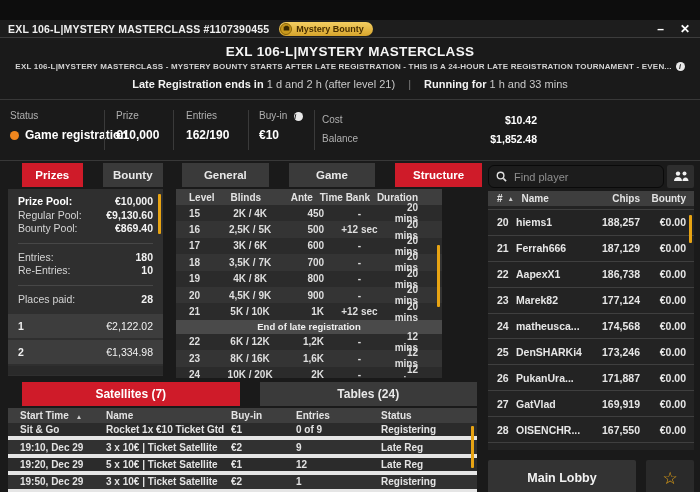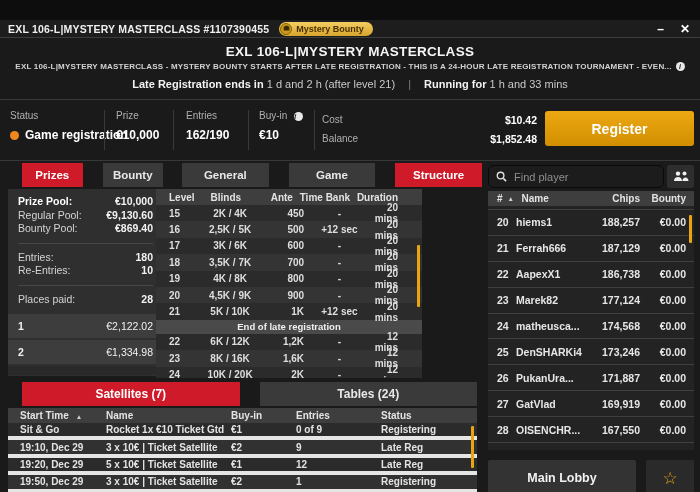--- a/index.html
+++ b/index.html
@@ -58,21 +58,21 @@
   .lp-hr { height:1px; background:#474747; margin:7px 10px; }
   .payouts { margin-top:8px; }
   .payout { display:flex; justify-content:space-between; background:#3d3d3d; margin-bottom:2px; padding:6px 10px;
             font-size:10.5px; color:#f0f0f0; }
   .payout .pr { font-weight:bold; }
   .payout-partial { height:9px; background:#2a2a2a; }
   .vscroll { position:absolute; width:3px; background:#e8a413; border-radius:1px; }
 
   
   .mid-tabs { left:168px; top:143px; width:314px; }
-  .mid-panel { position:absolute; left:156px; top:169px; width:266px; height:189px; background:#2b2b2b; overflow:hidden; }
+  .mid-panel { position:absolute; left:176px; top:169px; width:266px; height:189px; background:#2b2b2b; overflow:hidden; }
   .st-header { display:flex; height:16px; background:#3e3e3e; font-size:10px; font-weight:bold; color:#e3e3e3; align-items:center; }
   .cl { width:44px; padding-left:13px; } .cb2 { width:80px; text-align:center; } .ca { width:46px; text-align:right; }
   .ct { width:82px; text-align:center; } .cd { flex:1; text-align:right; padding-right:24px; }
   .srow { display:flex; height:16.4px; align-items:center; font-size:10px; font-weight:bold; color:#dedede; }
   .st-rows .srow:nth-child(even) { background:#343434; }
   .cspan { display:none; }
   .srow.divider { background:#4a4a4a !important; height:14px; justify-content:center; }
   .srow.divider .cspan { display:block; font-size:9.5px; color:#f0f0f0; }
 
   
@@ -169,21 +169,20 @@
     <div class="costbal">
       <div class="cb-row">
         <span class="cb-label">Cost</span>
         <span class="cb-val">$10.42</span>
       </div>
       <div class="cb-row">
         <span class="cb-label">Balance</span>
         <span class="cb-val">$1,852.48</span>
       </div>
     </div>
-    <div class="register">Register</div>
   </div>
 
   <div class="tabs left-tabs">
 
   <div class="tab active">Prizes</div>
       <div class="tab">Bounty</div>
     </div>
   <div class="left-panel">
     <div>
 

